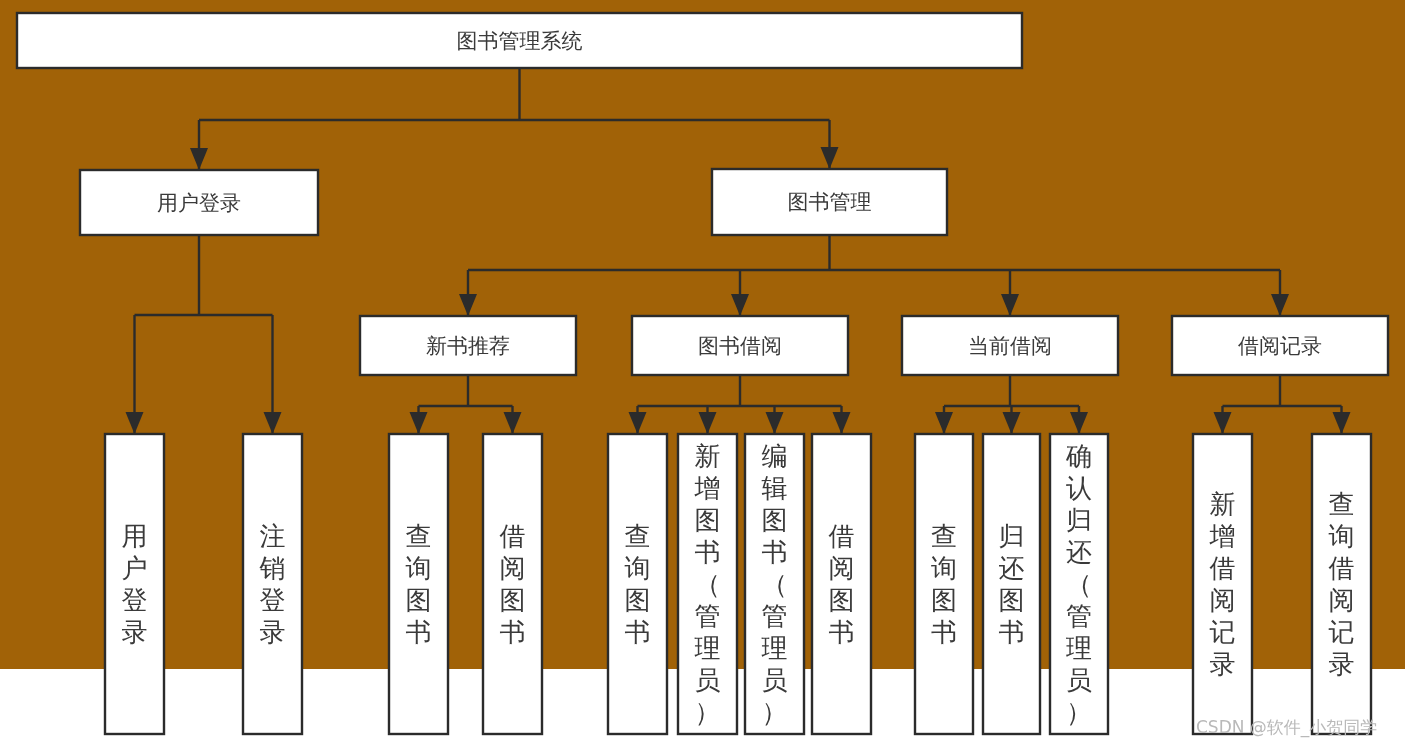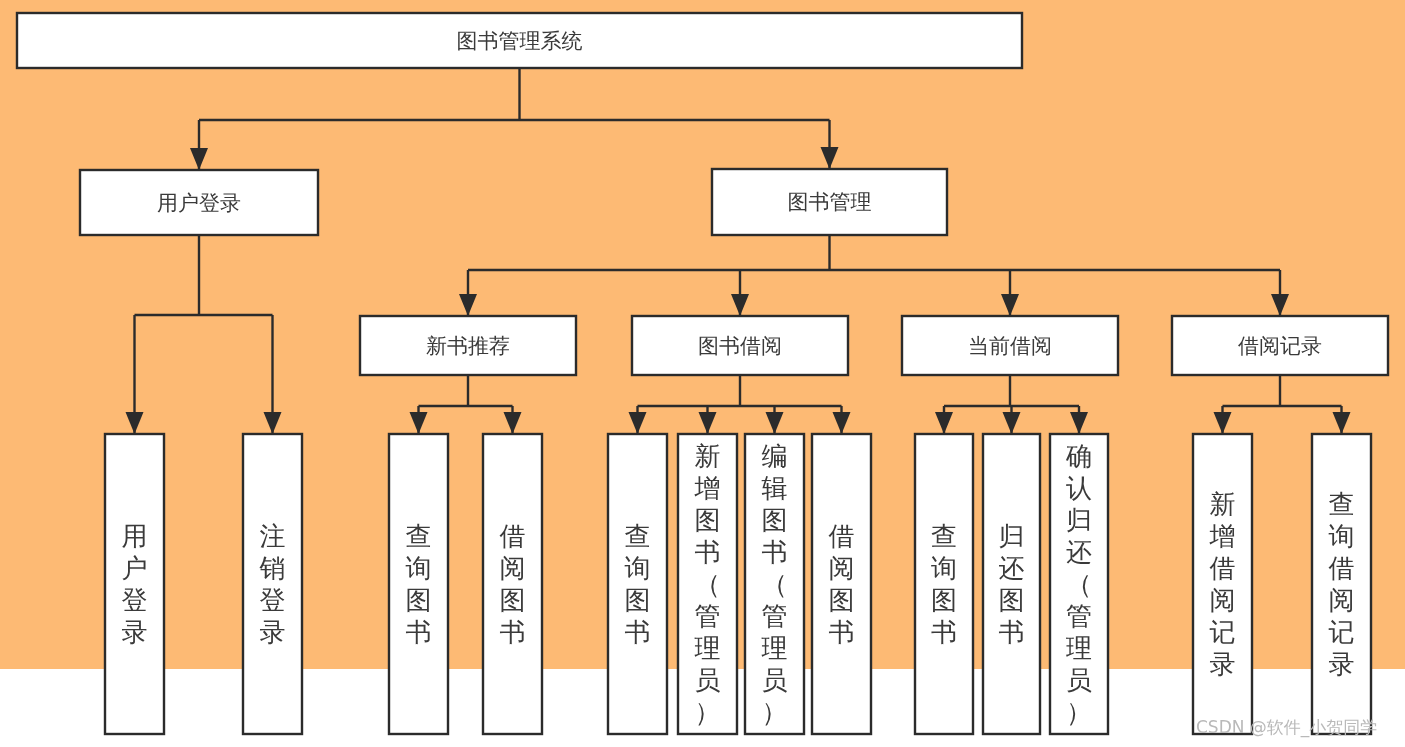--- a/index.html
+++ b/index.html
@@ -10,21 +10,21 @@
   body {
     width: 1405px;
     height: 747px;
     font-family: "DejaVu Sans", "Liberation Sans", sans-serif;
     overflow: hidden;
   }
   #diagram-root {
     position: relative;
     width: 1405px;
     height: 669px;
-    background: #fdba74;
+    background: #a16207;
     text-decoration: underline;
   }
   svg.canvas {
     position: absolute;
     top: 0;
     left: 0;
     width: 1405px;
     height: 747px;
   }
   .node-box {

